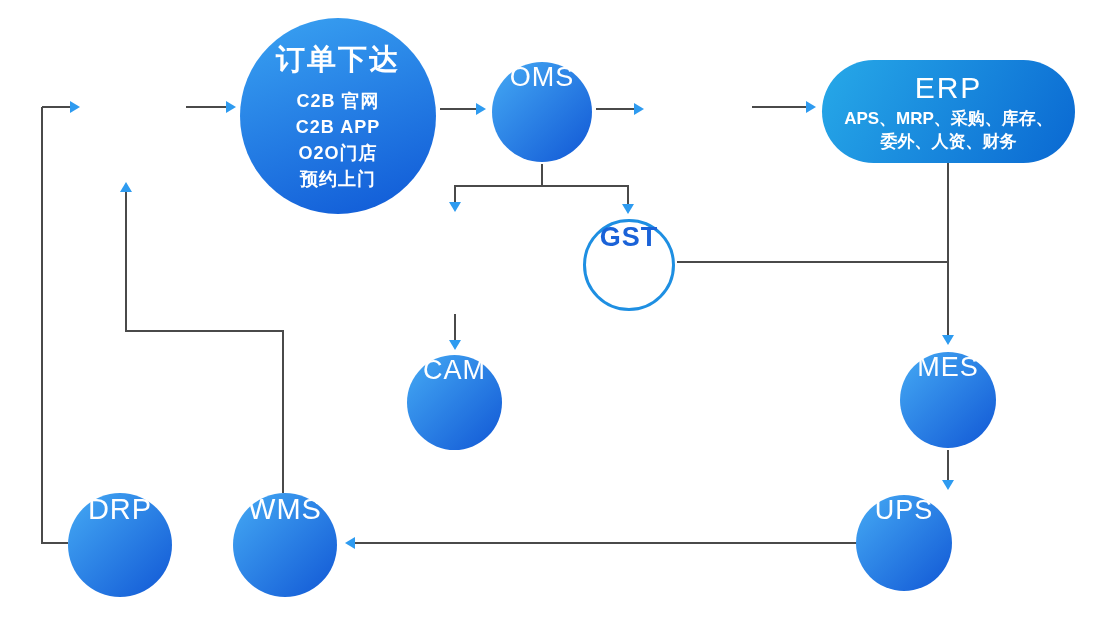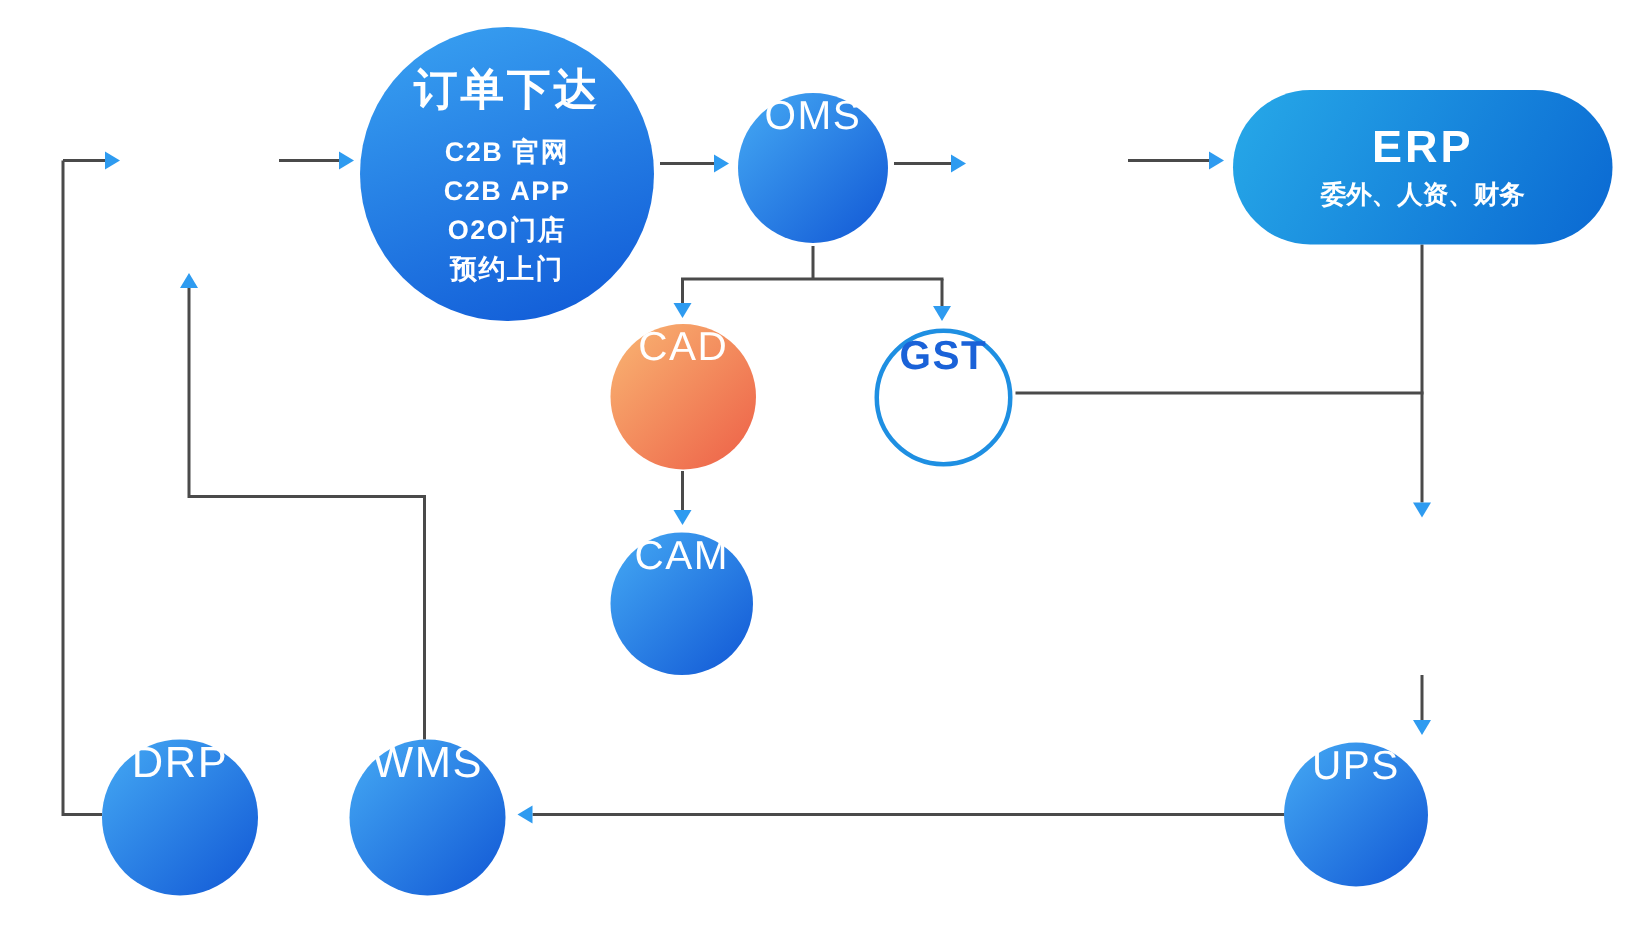--- a/index.html
+++ b/index.html
@@ -26,21 +26,21 @@
   .sm{font-size:27px;}
   .lg{font-size:29px;}
 
   .bigcircle{position:absolute;border-radius:50%;background:linear-gradient(160deg,#3aa3f2 0%,#0f58d6 100%);
              color:#fff;display:flex;flex-direction:column;align-items:center;justify-content:center;text-align:center;}
   .bigcircle .ttl{font-size:29px;font-weight:bold;letter-spacing:2px;margin-bottom:8px;text-align:center;}
   .bigcircle .chan{font-size:18px;font-weight:bold;line-height:26px;letter-spacing:1px;}
 
   .pill{position:absolute;border-radius:52px;background:linear-gradient(120deg,#27a9e8 0%,#0a68d2 100%);
         color:#fff;display:flex;flex-direction:column;align-items:center;justify-content:center;text-align:center;}
-  .pill .ttl{font-size:30px;font-weight:bold;letter-spacing:2px;margin-bottom:2px;}
+  .pill .ttl{font-size:30px;font-weight:normal;letter-spacing:2px;margin-bottom:2px;}
   .pill .sub{font-size:17px;font-weight:bold;line-height:23px;}
 
   .gst{position:absolute;border-radius:50%;background:#ffffff;border:3px solid #1e8fe2;
        display:flex;align-items:flex-start;justify-content:center;color:#1a62d8;font-weight:bold;font-size:27px;letter-spacing:1px;}
 
   .cust{position:absolute;display:flex;flex-direction:column;align-items:center;}
   .cust-label{font-size:28px;font-weight:bold;color:#1b5ad2;letter-spacing:3px;margin-top:2px;}
 </style>
 </head>
 <body>
@@ -99,35 +99,36 @@
     <div class="chan">预约上门</div>
   </div>
 
   <div class="circle blue sm" style="left:492px;top:62px;width:100px;height:100px;">
     <span>OMS</span>
   </div>
 
 
   <div class="pill" style="left:822px;top:60px;width:253px;height:103px;">
     <div class="ttl">ERP</div>
+    <div class="sub">APS、MRP、采购、库存、</div>
     <div class="sub">委外、人资、财务</div>
   </div>
 
-  <div class="circle orange sm" style="left:407px;top:216px;width:97px;height:97px;">
-    <span>CAD</span>
-  </div>
 
   <div class="gst" style="left:583px;top:219px;width:86px;height:86px;">
     <span>GST</span>
   </div>
 
   <div class="circle blue sm" style="left:407px;top:355px;width:95px;height:95px;">
     <span>CAM</span>
   </div>
 
+  <div class="circle blue sm" style="left:900px;top:352px;width:96px;height:96px;">
+    <span>MES</span>
+  </div>
 
   <div class="circle blue sm" style="left:856px;top:495px;width:96px;height:96px;">
     <span>UPS</span>
   </div>
 
   <div class="circle blue lg" style="left:233px;top:493px;width:104px;height:104px;">
     <span>WMS</span>
   </div>
 
   <div class="circle blue lg" style="left:68px;top:493px;width:104px;height:104px;">

